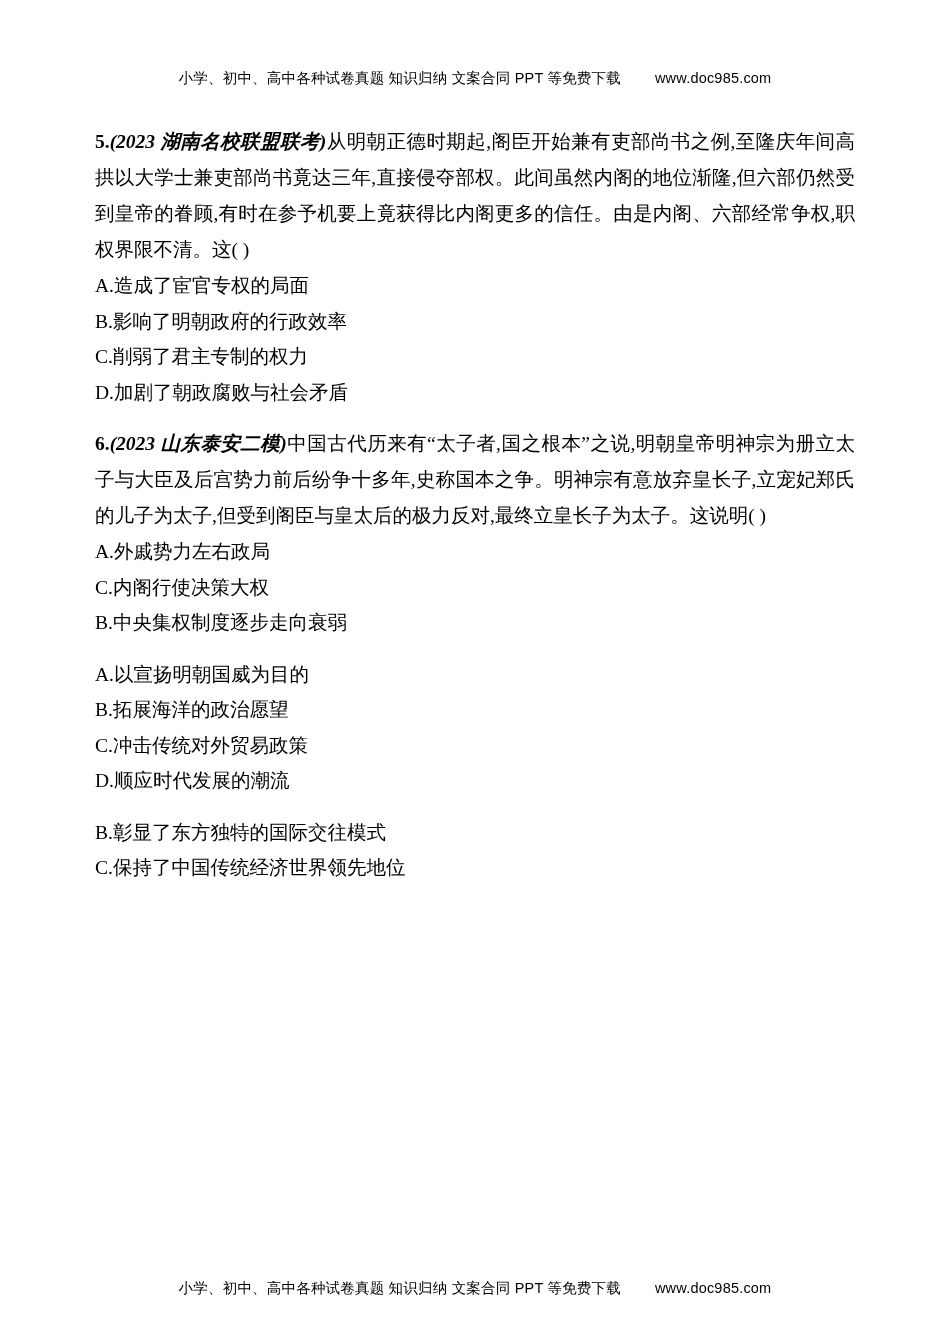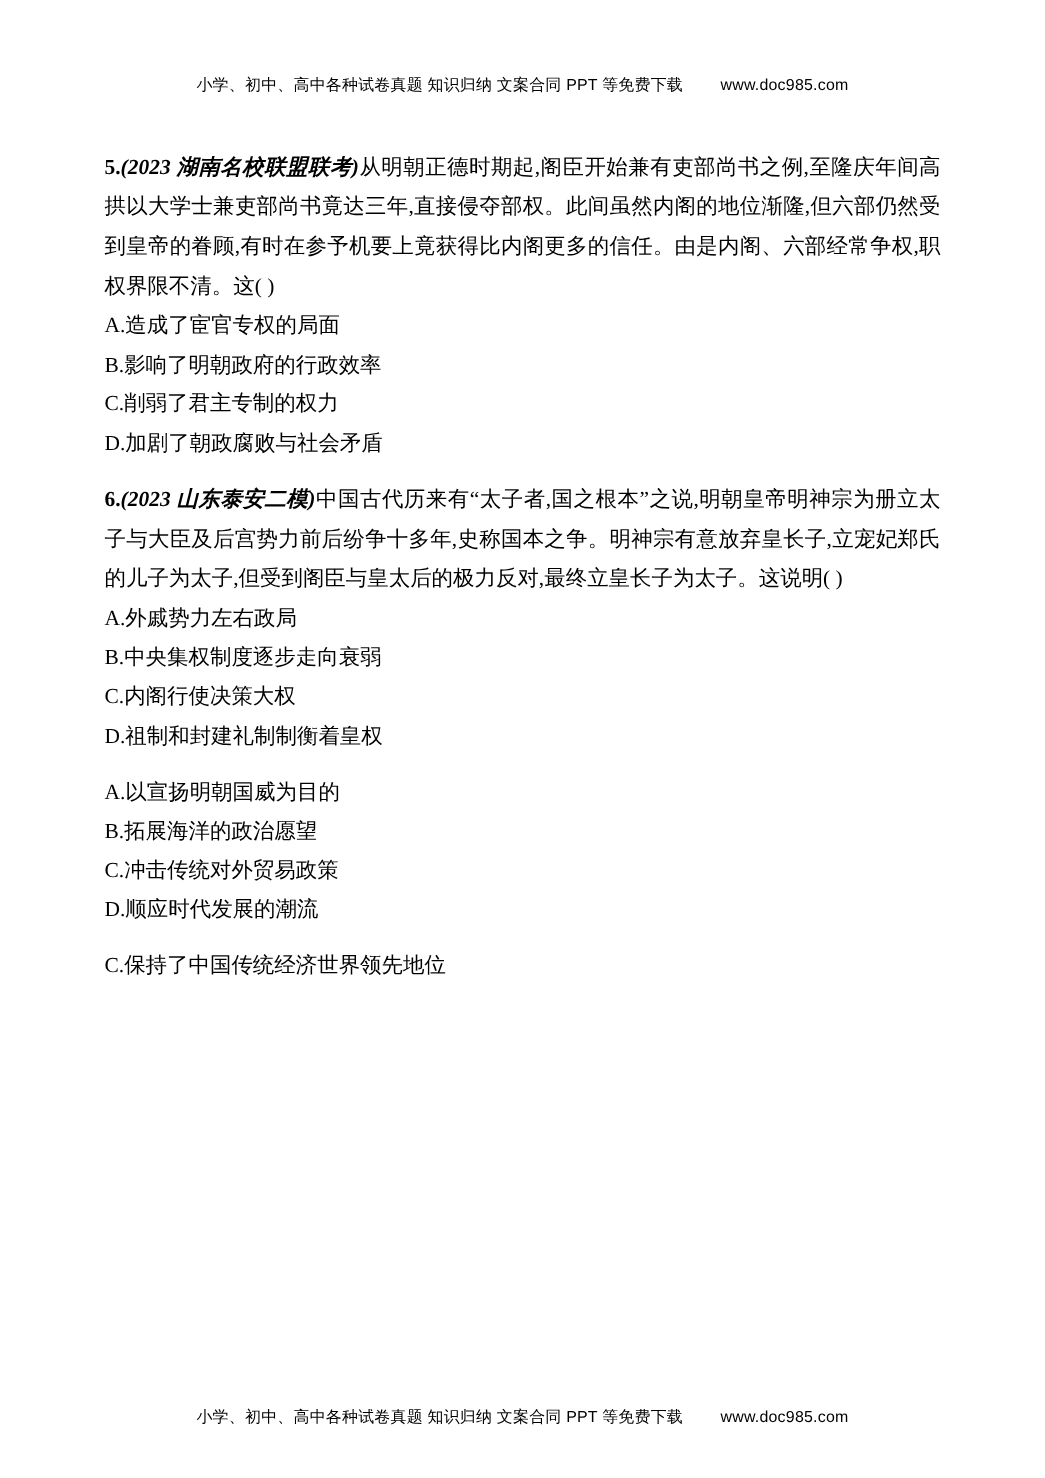--- a/index.html
+++ b/index.html
@@ -42,21 +42,21 @@
   }
   .rh-inner {
     display: inline-block;
   }
   .rh-url {
     display: inline-block;
     margin-left: 34px;
     margin-top: 44px;
   }
   .content {
-    margin-top: 48px;
+    margin-top: 36px;
   }
   .q-block {
     margin-bottom: 16px;
   }
   .q-stem {
     font-size: 19.5px;
     line-height: 1.85;
     text-align: justify;
     text-justify: inter-ideograph;
     text-indent: 0;
@@ -89,33 +89,33 @@
       <div class="q-stem"><span class="q-num">5.</span><span class="q-src">(2023 湖南名校联盟联考)</span><span>从明朝正德时期起,阁臣开始兼有吏部尚书之例,至隆庆年间高拱以大学士兼吏部尚书竟达三年,直接侵夺部权。此间虽然内阁的地位渐隆,但六部仍然受到皇帝的眷顾,有时在参予机要上竟获得比内阁更多的信任。由是内阁、六部经常争权,职权界限不清。这(      )</span></div>
       <div class="opt">A.造成了宦官专权的局面</div>
       <div class="opt">B.影响了明朝政府的行政效率</div>
       <div class="opt">C.削弱了君主专制的权力</div>
       <div class="opt">D.加剧了朝政腐败与社会矛盾</div>
     </div>
 
     <div class="q-block">
       <div class="q-stem"><span class="q-num">6.</span><span class="q-src">(2023 山东泰安二模)</span><span>中国古代历来有“太子者,国之根本”之说,明朝皇帝明神宗为册立太子与大臣及后宫势力前后纷争十多年,史称国本之争。明神宗有意放弃皇长子,立宠妃郑氏的儿子为太子,但受到阁臣与皇太后的极力反对,最终立皇长子为太子。这说明(      )</span></div>
       <div class="opt">A.外戚势力左右政局</div>
+      <div class="opt">C.内阁行使决策大权</div>
       <div class="opt">B.中央集权制度逐步走向衰弱</div>
-      <div class="opt">C.内阁行使决策大权</div>
-      <div class="opt">D.祖制和封建礼制制衡着皇权</div>
     </div>
 
     <div class="q-block">
       <div class="opt">A.以宣扬明朝国威为目的</div>
       <div class="opt">B.拓展海洋的政治愿望</div>
       <div class="opt">C.冲击传统对外贸易政策</div>
       <div class="opt">D.顺应时代发展的潮流</div>
     </div>
 
     <div class="q-block">
+      <div class="opt">B.彰显了东方独特的国际交往模式</div>
       <div class="opt">C.保持了中国传统经济世界领先地位</div>
     </div>
 
   </div>
 
   <div class="running-foot">
     <span class="rh-inner">小学、初中、高中各种试卷真题  知识归纳  文案合同  PPT 等免费下载</span><span class="rh-url">www.doc985.com</span>
   </div>
 
 </div>

